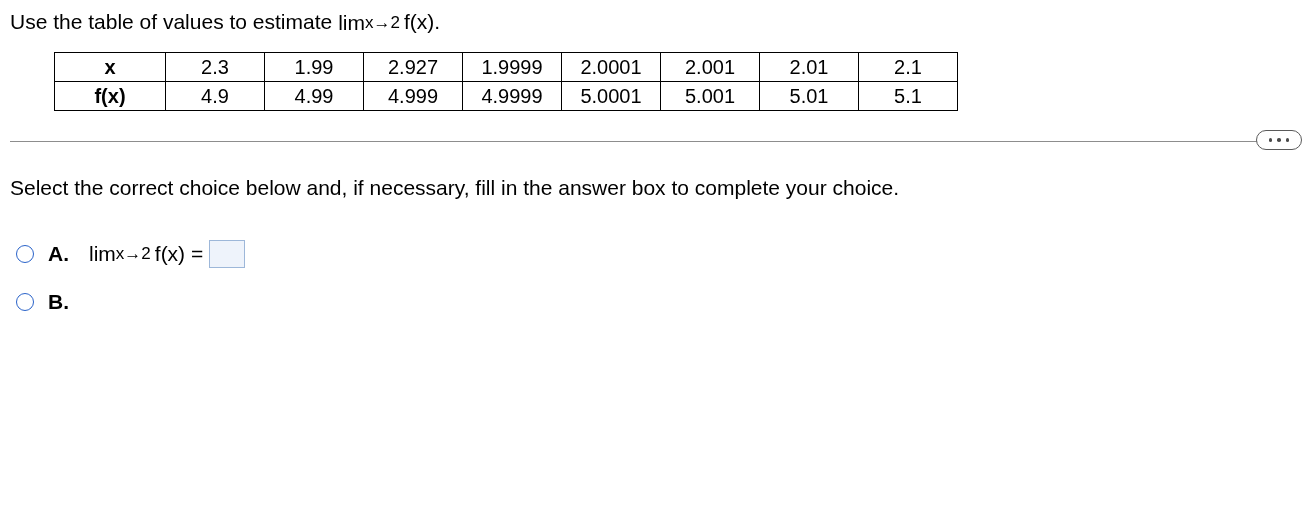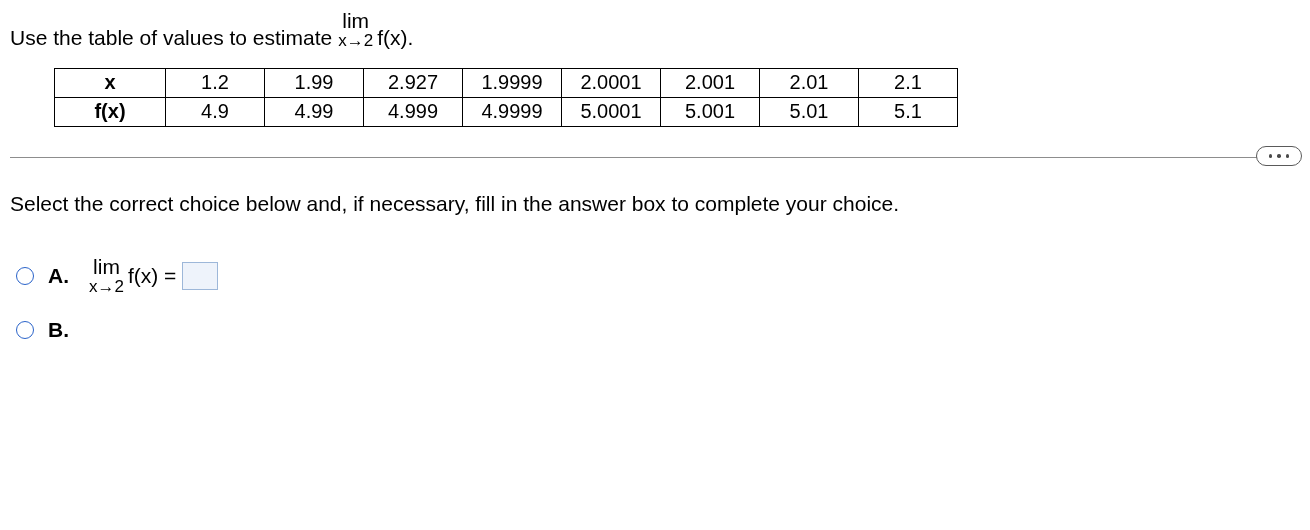--- a/index.html
+++ b/index.html
@@ -11,21 +11,21 @@
     width: 1310px;
     box-sizing: border-box;
   }
   .prompt-line {
     display: flex;
     align-items: flex-end;
     margin-bottom: 18px;
   }
   .limit-stack {
     display: inline-flex;
-    flex-direction: column;
+    flex-direction: row;
     align-items: center;
     line-height: 1.05;
     margin: 0 4px 0 6px;
   }
   .limit-stack .top { font-size: 21px; }
   .limit-stack .bottom { font-size: 17px; }
   .table-wrap { padding-left: 44px; margin-bottom: 30px; }
   table.data {
     border-collapse: collapse;
   }
@@ -109,21 +109,21 @@
     <span class="bottom">x→2</span>
   </span>
   <span>f(x).</span>
 </div>
 
 <div class="table-wrap">
   <table class="data">
     <tbody>
         <tr>
       <td class="hdr">x</td>
-      <td>1.2</td>
+      <td>2.3</td>
       <td>1.99</td>
       <td>2.927</td>
       <td>1.9999</td>
       <td>2.0001</td>
       <td>2.001</td>
       <td>2.01</td>
       <td>2.1</td>
     </tr>
     <tr>
       <td class="hdr">f(x)</td>

